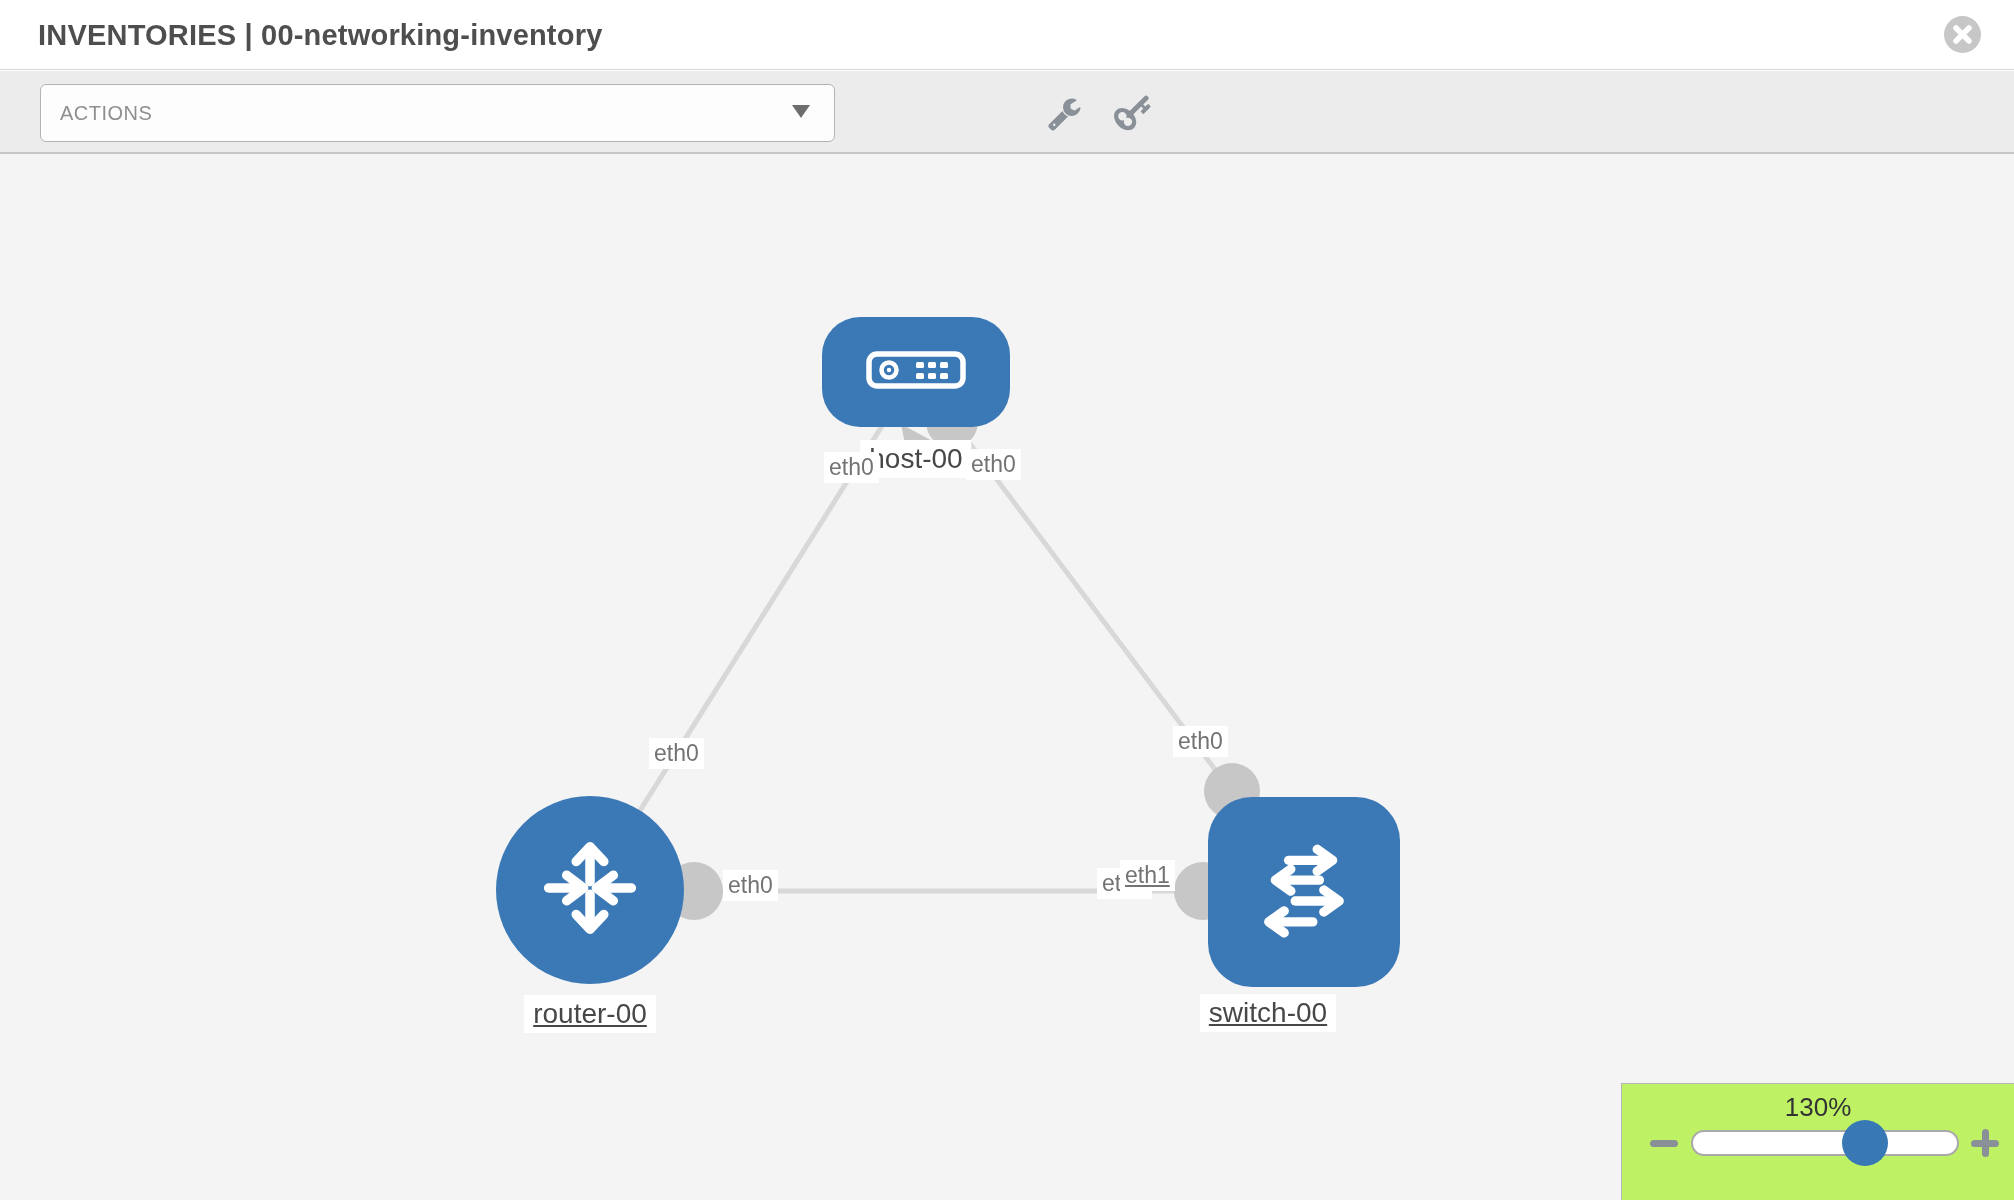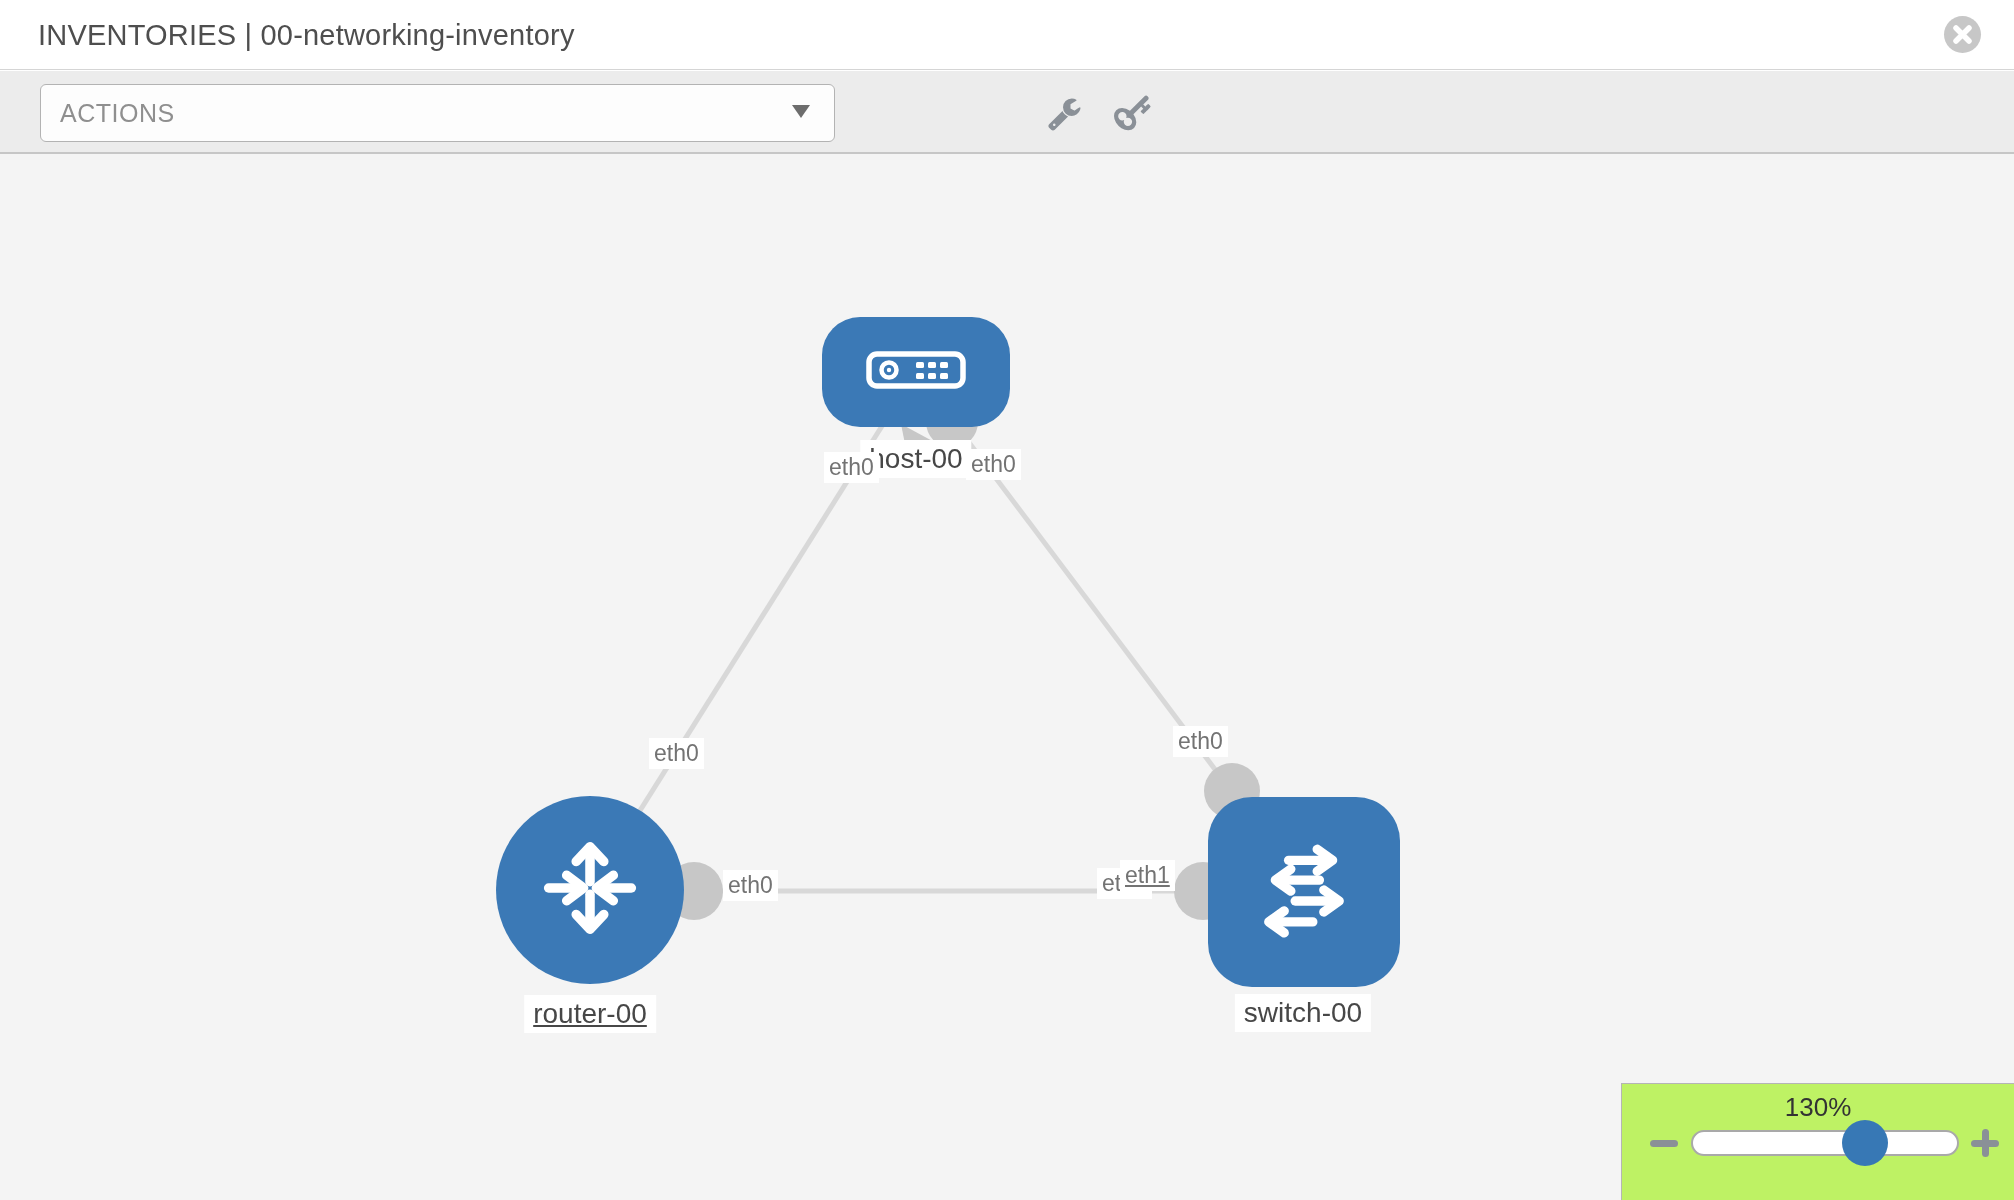--- a/index.html
+++ b/index.html
@@ -3,32 +3,32 @@
 <meta charset="utf-8">
 <style>
   * { margin:0; padding:0; box-sizing:border-box; }
   html,body { width:2014px; height:1200px; overflow:hidden; background:#fff;
               font-family:"Liberation Sans","DejaVu Sans",sans-serif; }
 
   
   #header { position:absolute; left:0; top:0; width:2014px; height:70px;
             background:#ffffff; border-bottom:1px solid #d5d5d5; z-index:30; }
   #page-title { position:absolute; left:38px; top:0; line-height:70px;
-                font-size:29px; font-weight:normal; color:#4e4e4e; letter-spacing:0.2px;text-align:center; }
+                font-size:29px; font-weight:bold; color:#4e4e4e; letter-spacing:0.2px;text-align:center; }
   #close-btn { position:absolute; left:1944px; top:16px; width:37px; height:37px;
                border-radius:50%; background:#c7c7c7; cursor:pointer; }
   #close-btn svg { position:absolute; left:8px; top:8px; }
 
   
   #toolbar { position:absolute; left:0; top:71px; width:2014px; height:83px;
              background:#ececec; border-bottom:2px solid #c6c6c6; z-index:29; }
   .combo { position:absolute; top:13px; height:58px; background:#fdfdfd;
            border:1px solid #b3b3b3; border-radius:6px; cursor:pointer; }
   .combo .combo-label { position:absolute; left:19px; top:0; line-height:56px;
-           font-size:25px; color:#8f8f8f; letter-spacing:0.5px; }
+           font-size:20px; color:#8f8f8f; letter-spacing:0.5px; }
   .combo .caret { position:absolute; right:24px; top:20px; width:0; height:0;
            border-left:9px solid transparent; border-right:9px solid transparent;
            border-top:13px solid #6d6d6d; }
   #actions-combo { left:40px;  width:795px; }
   #search-combo  { left:1183px; width:792px; }
   .tool-icon { position:absolute; cursor:pointer; }
   #wrench-icon { left:1048px; top:25px; }
   #key-icon    { left:1114px; top:23px; }
 
   
@@ -156,21 +156,21 @@
         <path d="M42 60 H78"></path>
           <path d="M68 50 L82 60 L68 70"></path>
         <path d="M58 79 H22"></path>
           <path d="M32 69 L18 79 L32 89"></path>
       </svg>
     </span>
   </div>
 
   <div class="chip name centered" style="left:916px;  top:286px;">host-00</div>
   <div class="chip name centered" style="left:590px;  top:841px;text-decoration:underline;">router-00</div>
-  <div class="chip name centered" style="left:1303px; top:840px;">switch-00</div>
+  <div class="chip name centered" style="left:1268px; top:840px;text-decoration:underline;">switch-00</div>
 
   <div class="chip" style="left:824px;  top:298px;">eth0</div>
   <div class="chip" style="left:966px;  top:295px;">eth0</div>
   <div class="chip" style="left:649px;  top:584px;">eth0</div>
   <div class="chip" style="left:1173px; top:572px;">eth0</div>
   <div class="chip" style="left:723px;  top:716px;">eth0</div>
   <div class="chip" style="left:1097px; top:714px; z-index:4;">eth0</div>
   <div class="chip" style="left:1120px; top:706px; z-index:5;text-decoration:underline;">eth1</div>
 </div>
 

